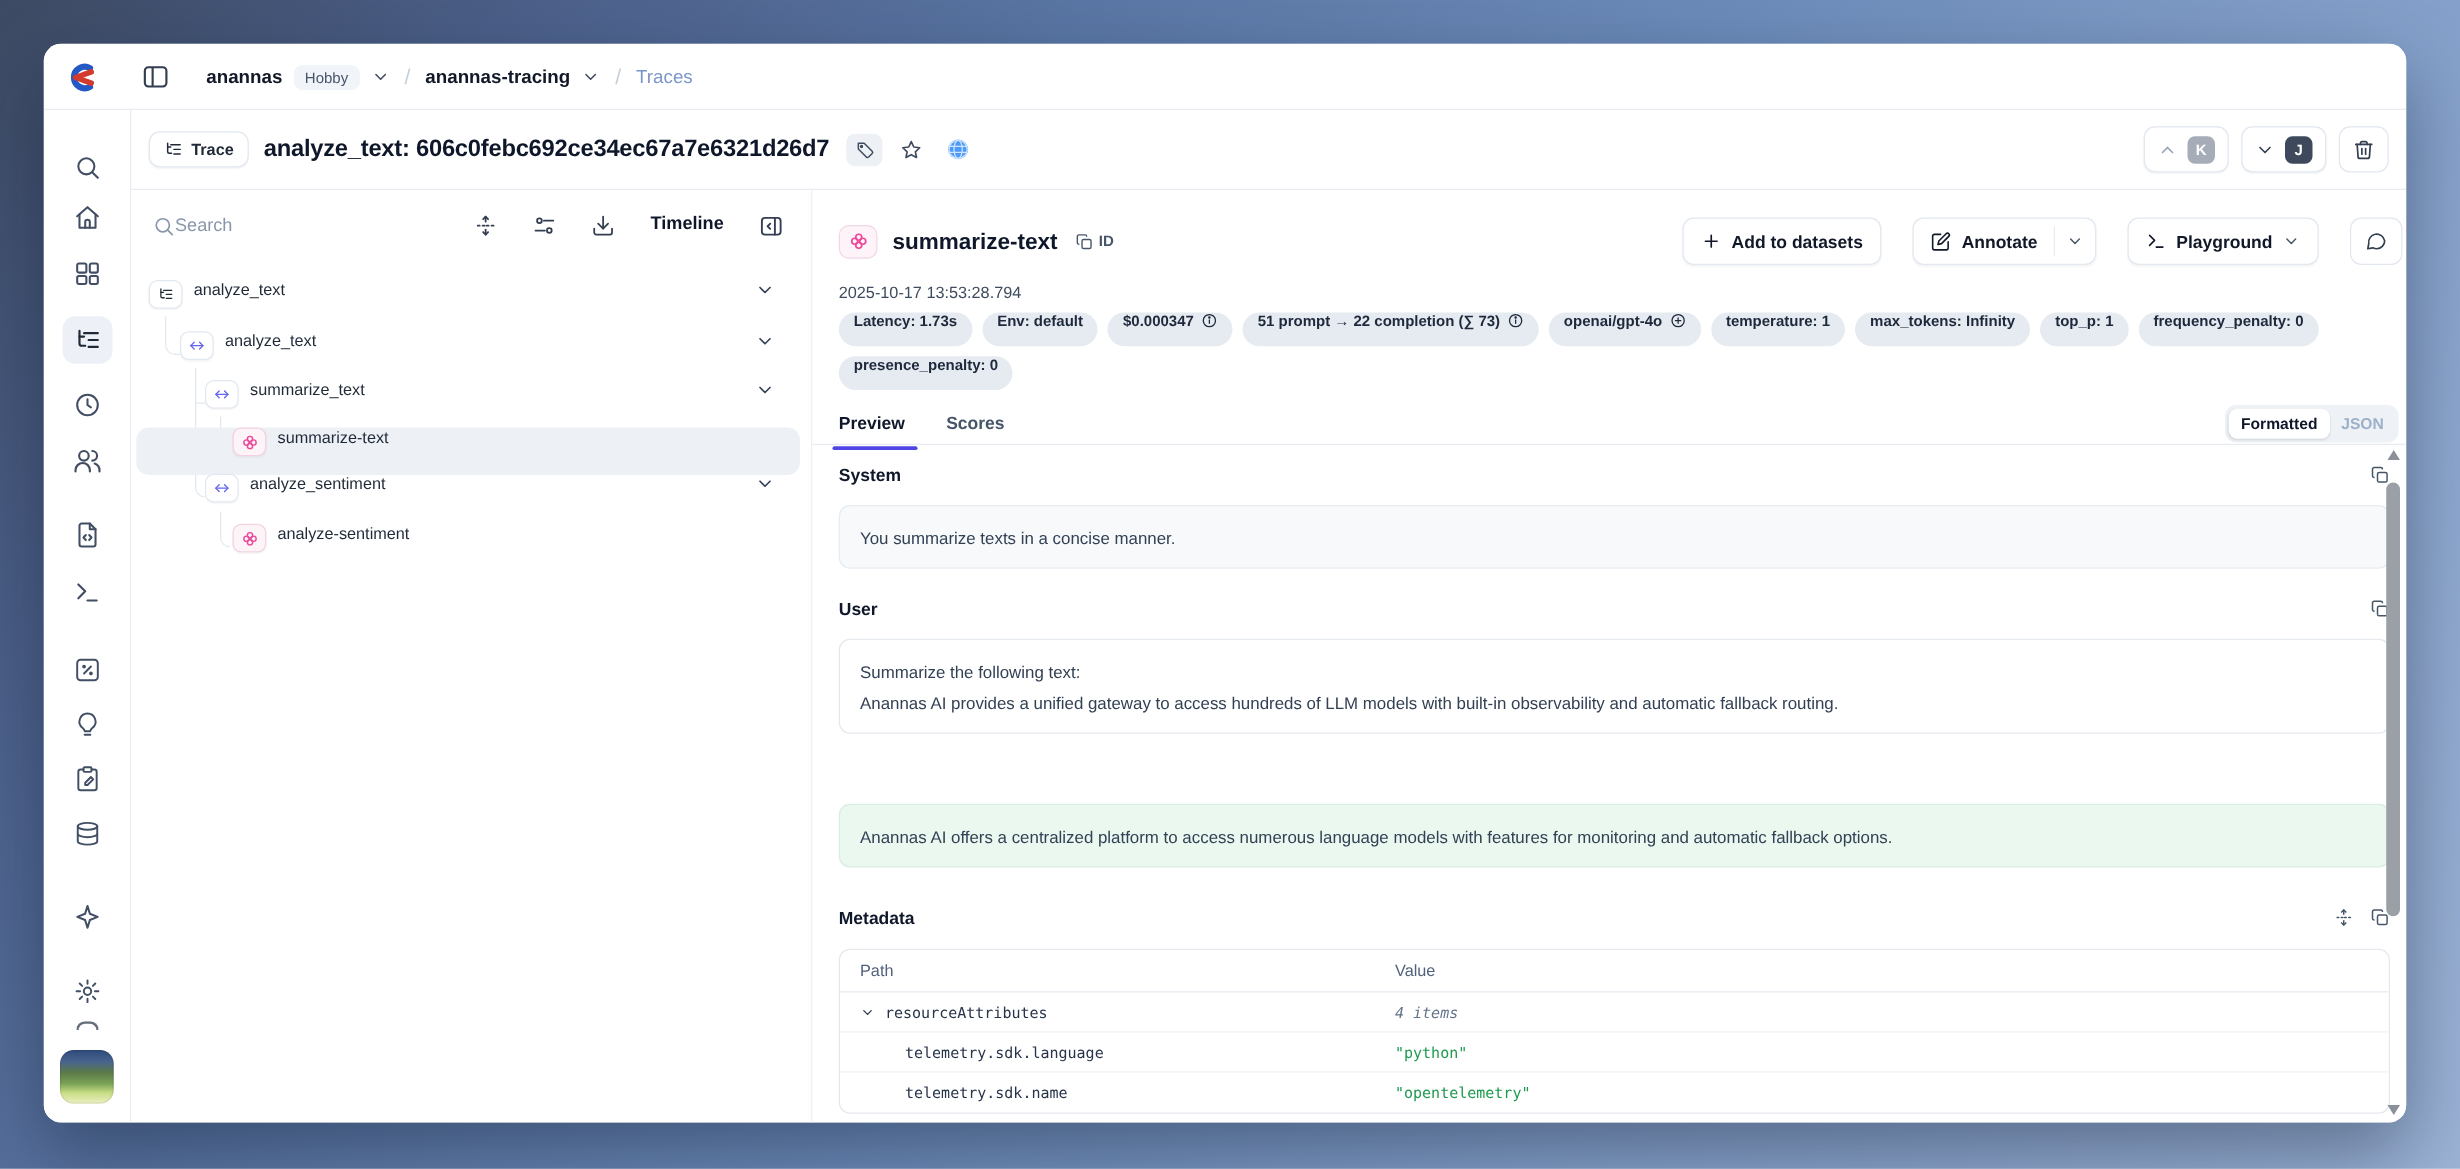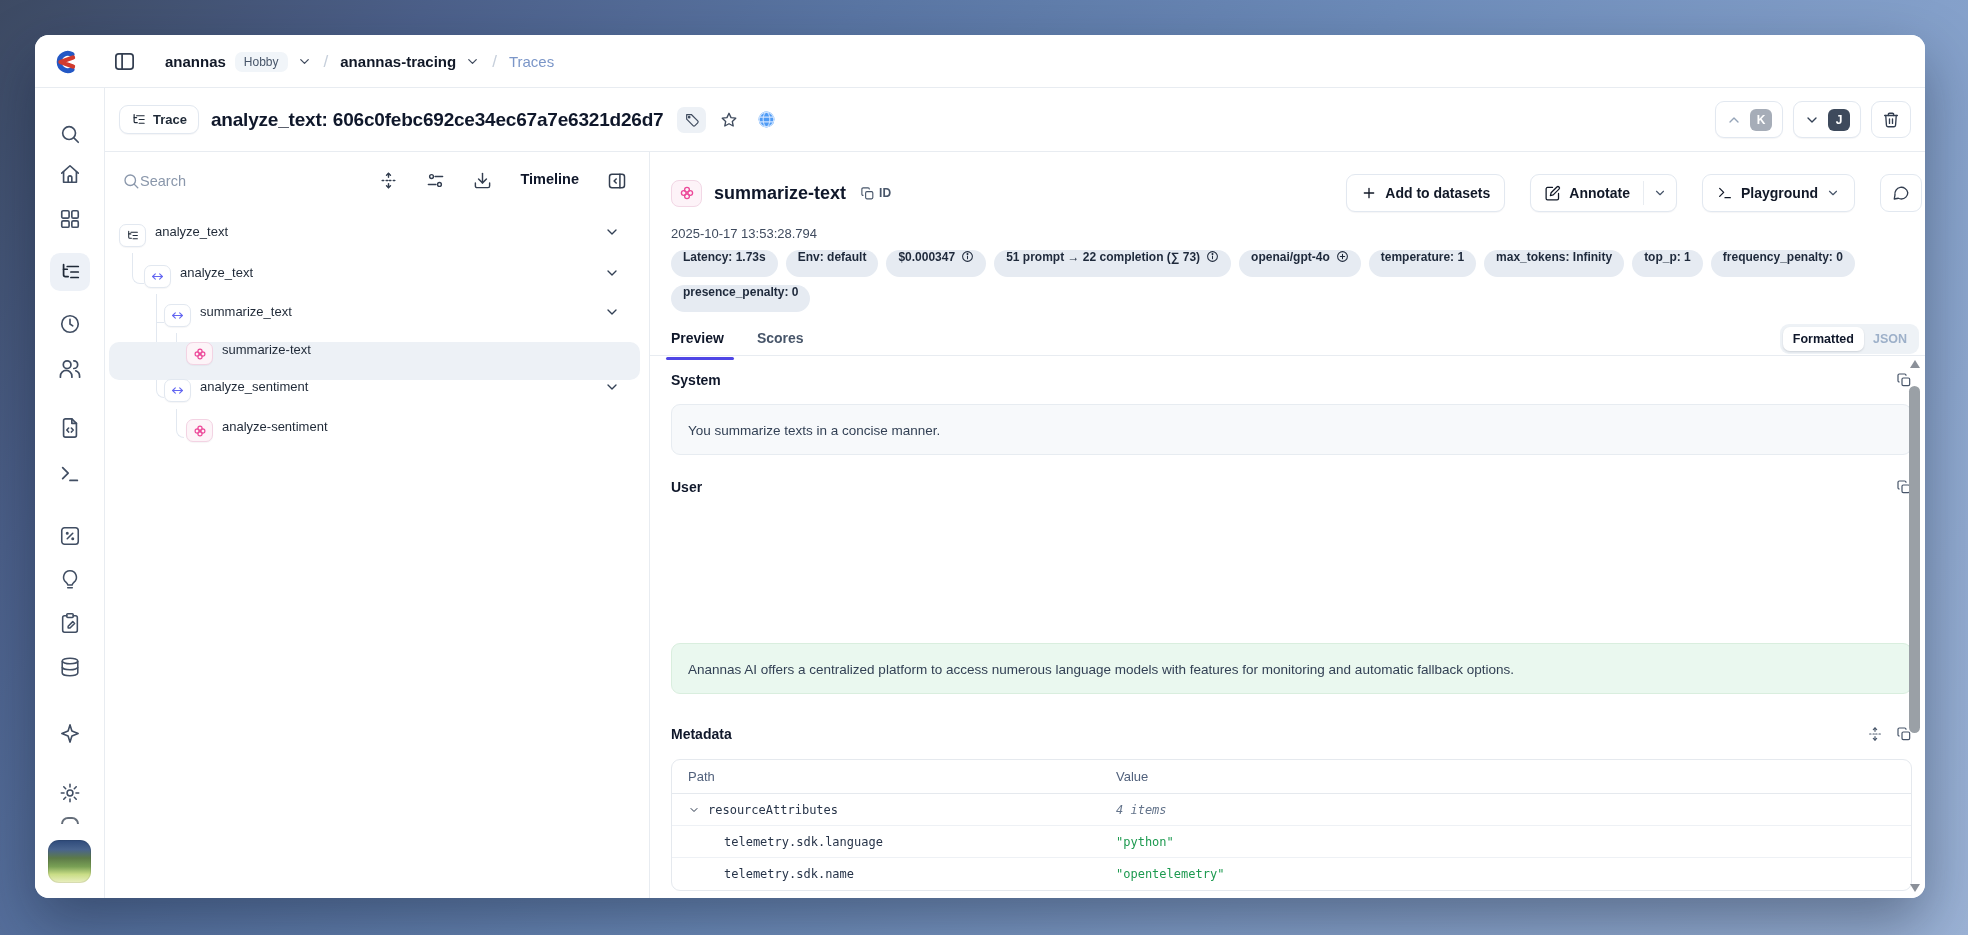--- a/index.html
+++ b/index.html
@@ -620,20 +620,24 @@
       </div>
 
       <div class="sec-head" style="top:123px">
         <span>User</span>
         <span class="sec-icons">
             <svg class="ic" width="16" height="16">
               <use href="#i-copy"></use>
             </svg>
           </span>
       </div>
+      <div class="io-box box-user" style="top:155px;height:76px">
+        <div>Summarize the following text:</div>
+        <div>Anannas AI provides a unified gateway to access hundreds of LLM models with built-in observability and automatic fallback routing.</div>
+      </div>
 
       <div class="io-box box-assistant" style="top:287px;height:51px">
         <span>Anannas AI offers a centralized platform to access numerous language models with features for monitoring and automatic fallback options.</span>
       </div>
 
       <div class="sec-head" style="top:370px">
         <span>Metadata</span>
         <span class="sec-icons">
           <svg class="ic" width="16" height="16">
               <use href="#i-fold"></use>

